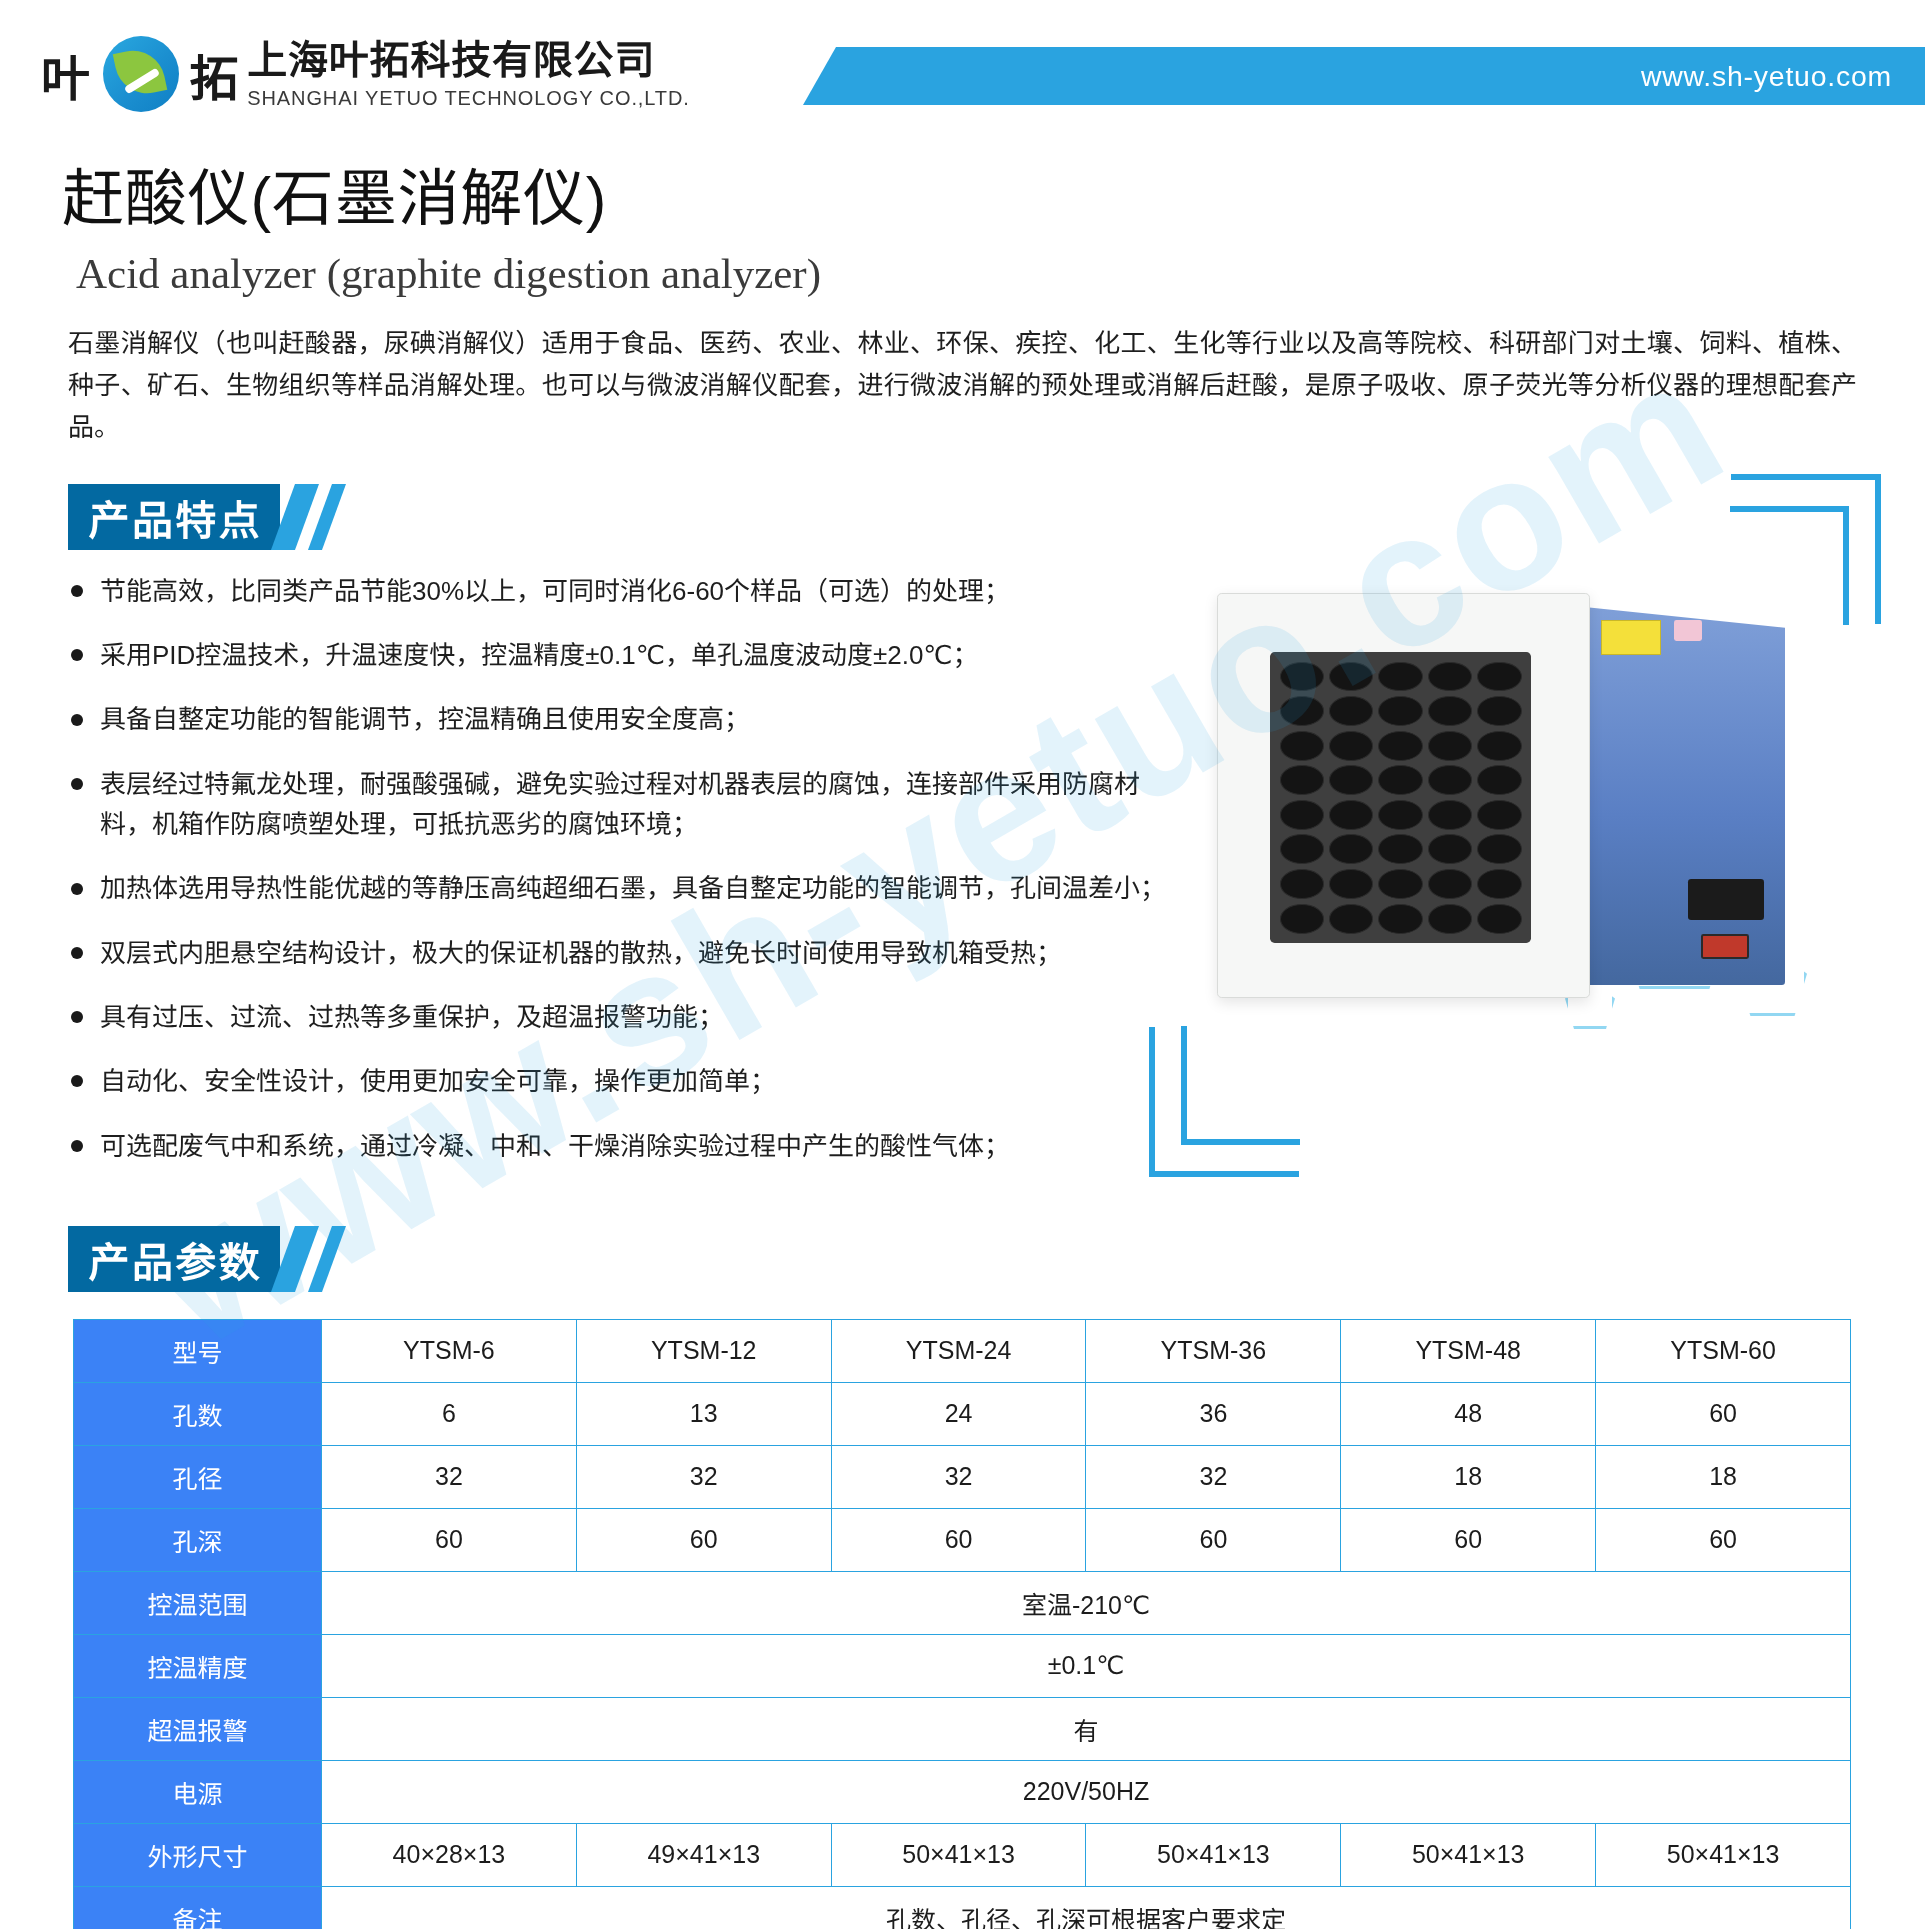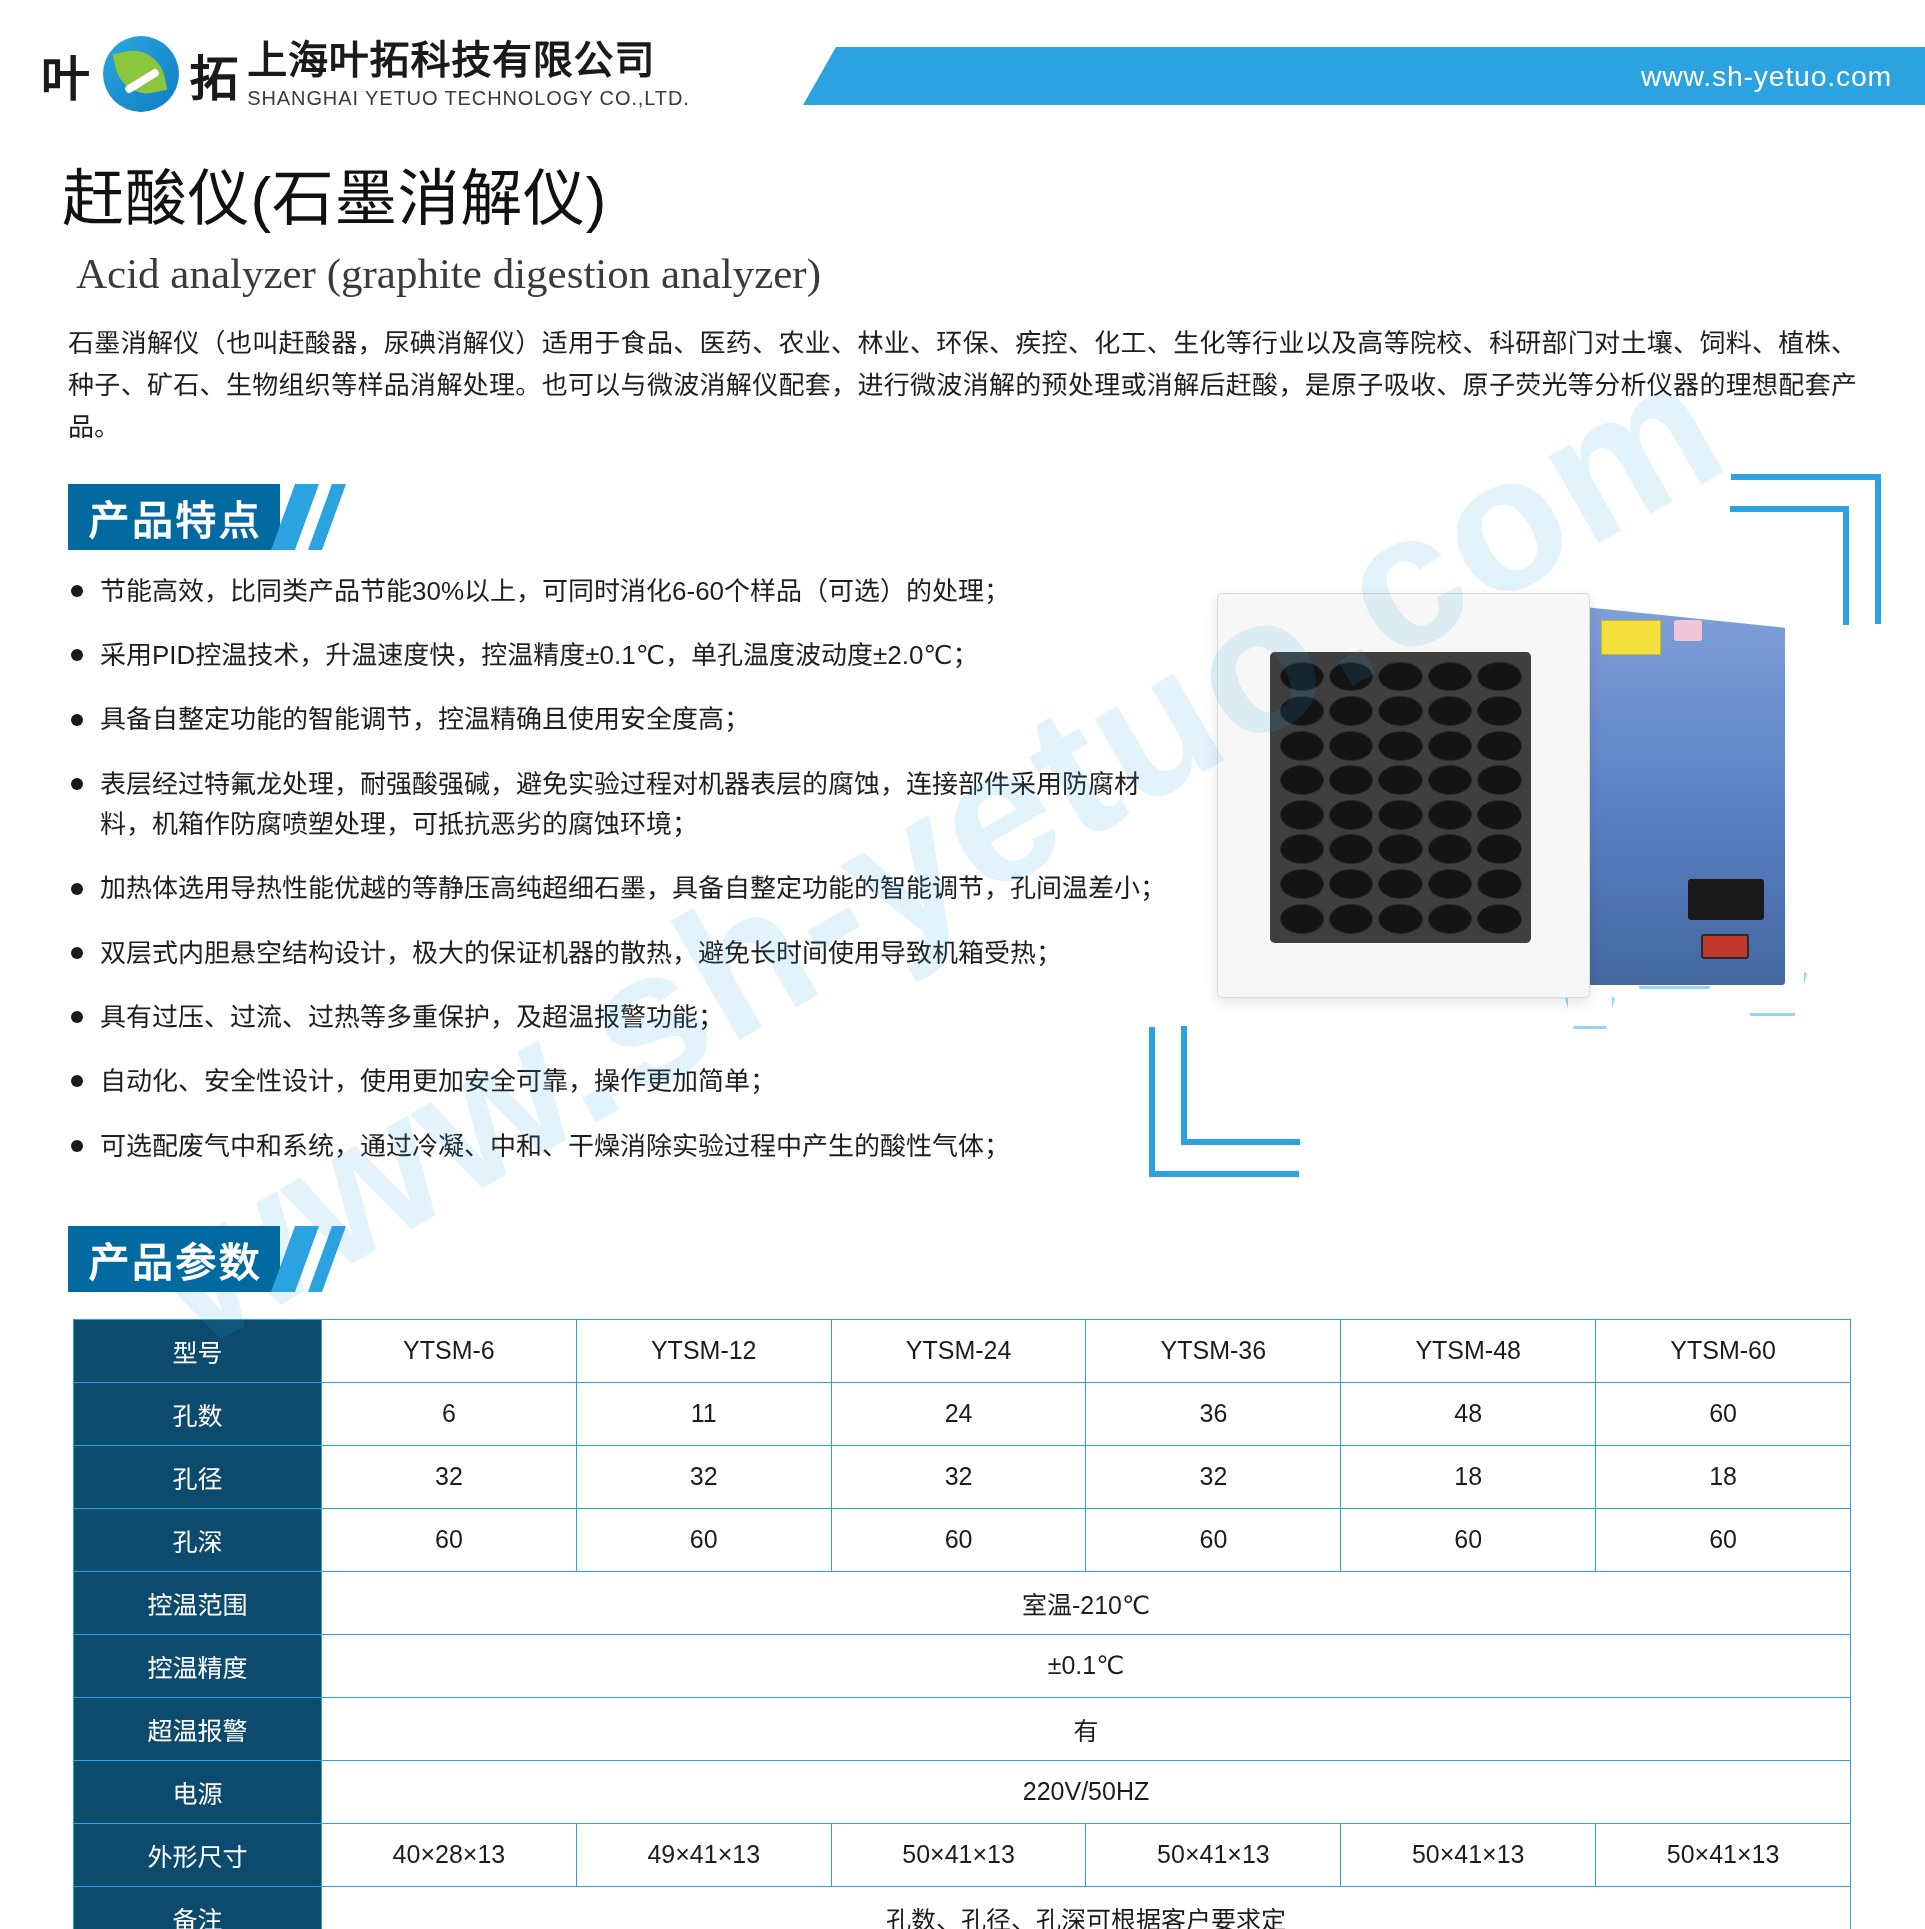--- a/index.html
+++ b/index.html
@@ -345,21 +345,21 @@
     table-layout: fixed;
   }
   table.params td {
     border: 1.6px solid #2aa3e0;
     height: 60px;
     text-align: center;
     font-size: 25px;
     color: #1c1c1c;
   }
   table.params td.hd {
-    background: #0c4a6e;
+    background: #3b82f6;
     color: #ffffff;
     font-weight: normal;
     width: 245px;
   }
 </style>
 </head>
 <body>
 
 
 
@@ -506,21 +506,21 @@
         <td>YTSM-6</td>
         <td>YTSM-12</td>
         <td>YTSM-24</td>
         <td>YTSM-36</td>
         <td>YTSM-48</td>
         <td>YTSM-60</td>
       </tr>
       <tr>
         <td class="hd">孔数</td>
         <td>6</td>
-        <td>11</td>
+        <td>13</td>
         <td>24</td>
         <td>36</td>
         <td>48</td>
         <td>60</td>
       </tr>
       <tr>
         <td class="hd">孔径</td>
         <td>32</td>
         <td>32</td>
         <td>32</td>

